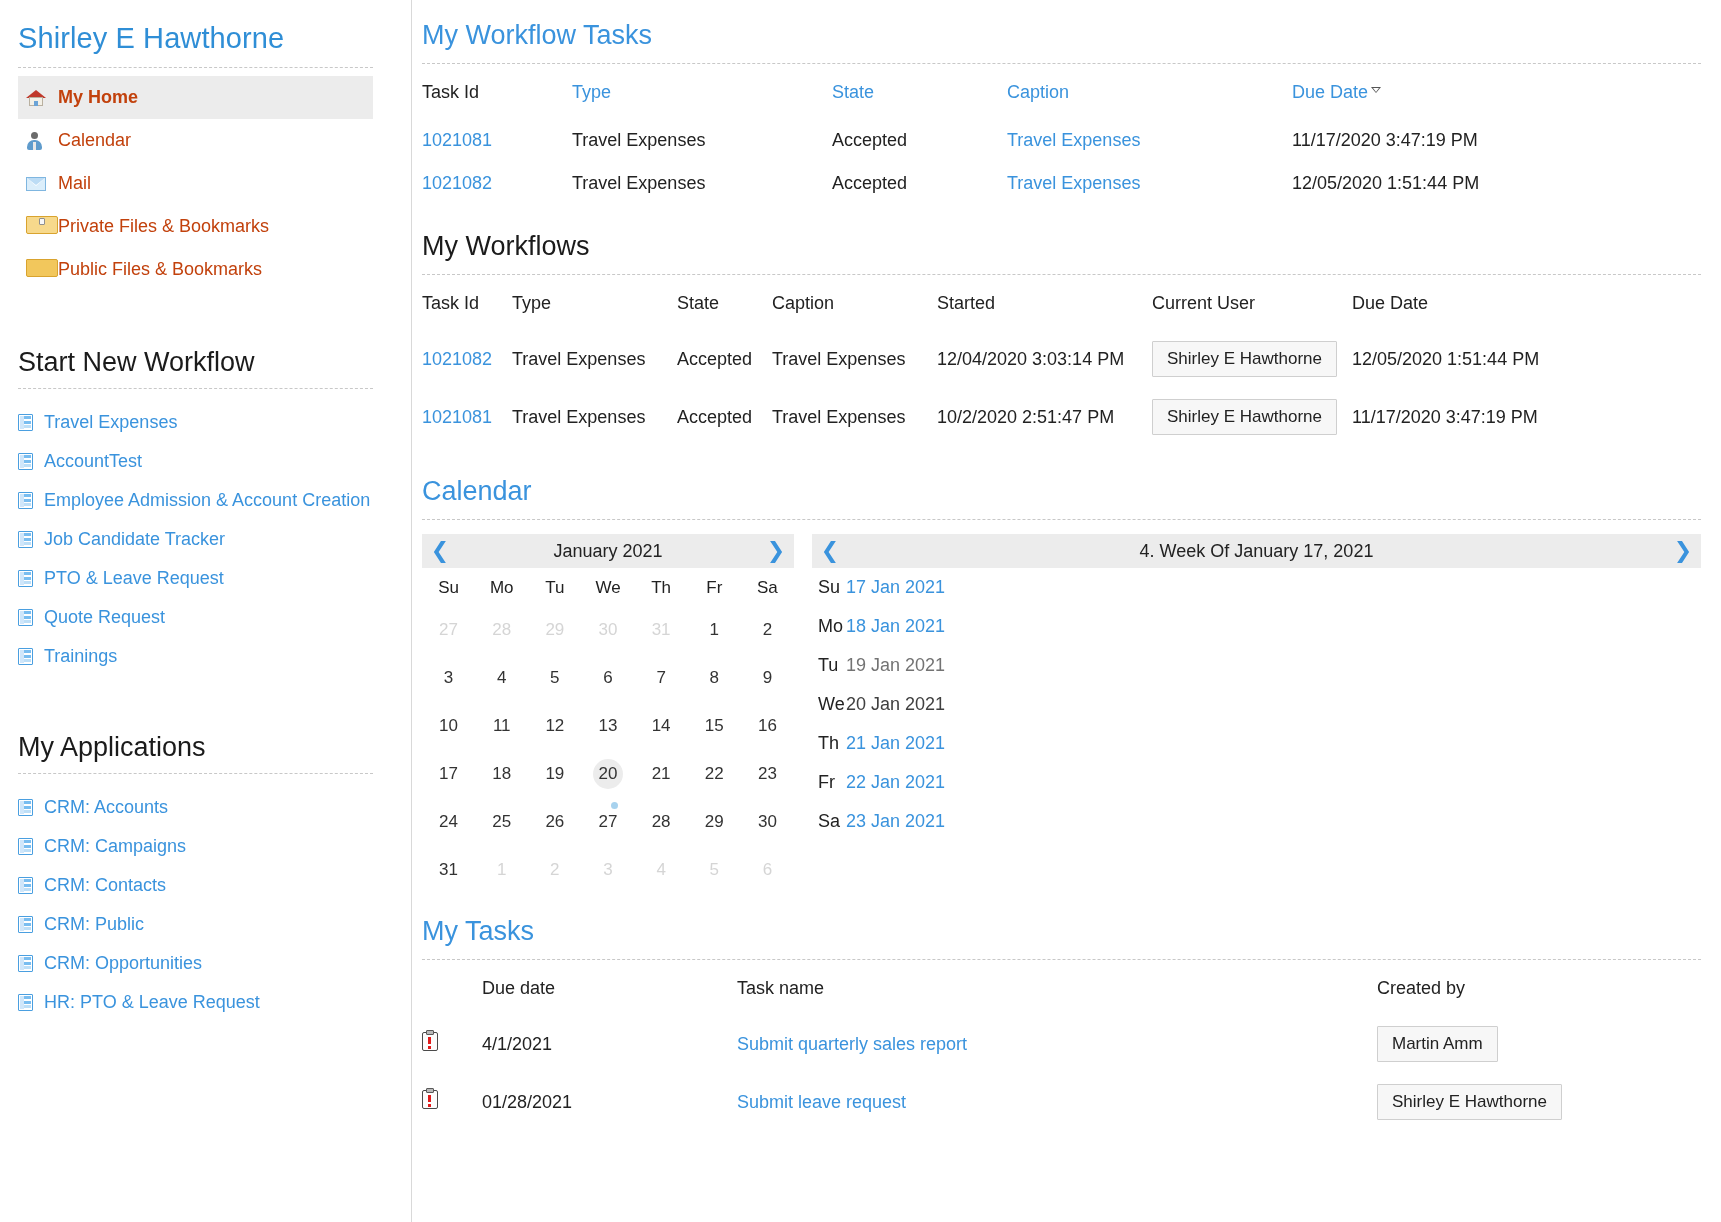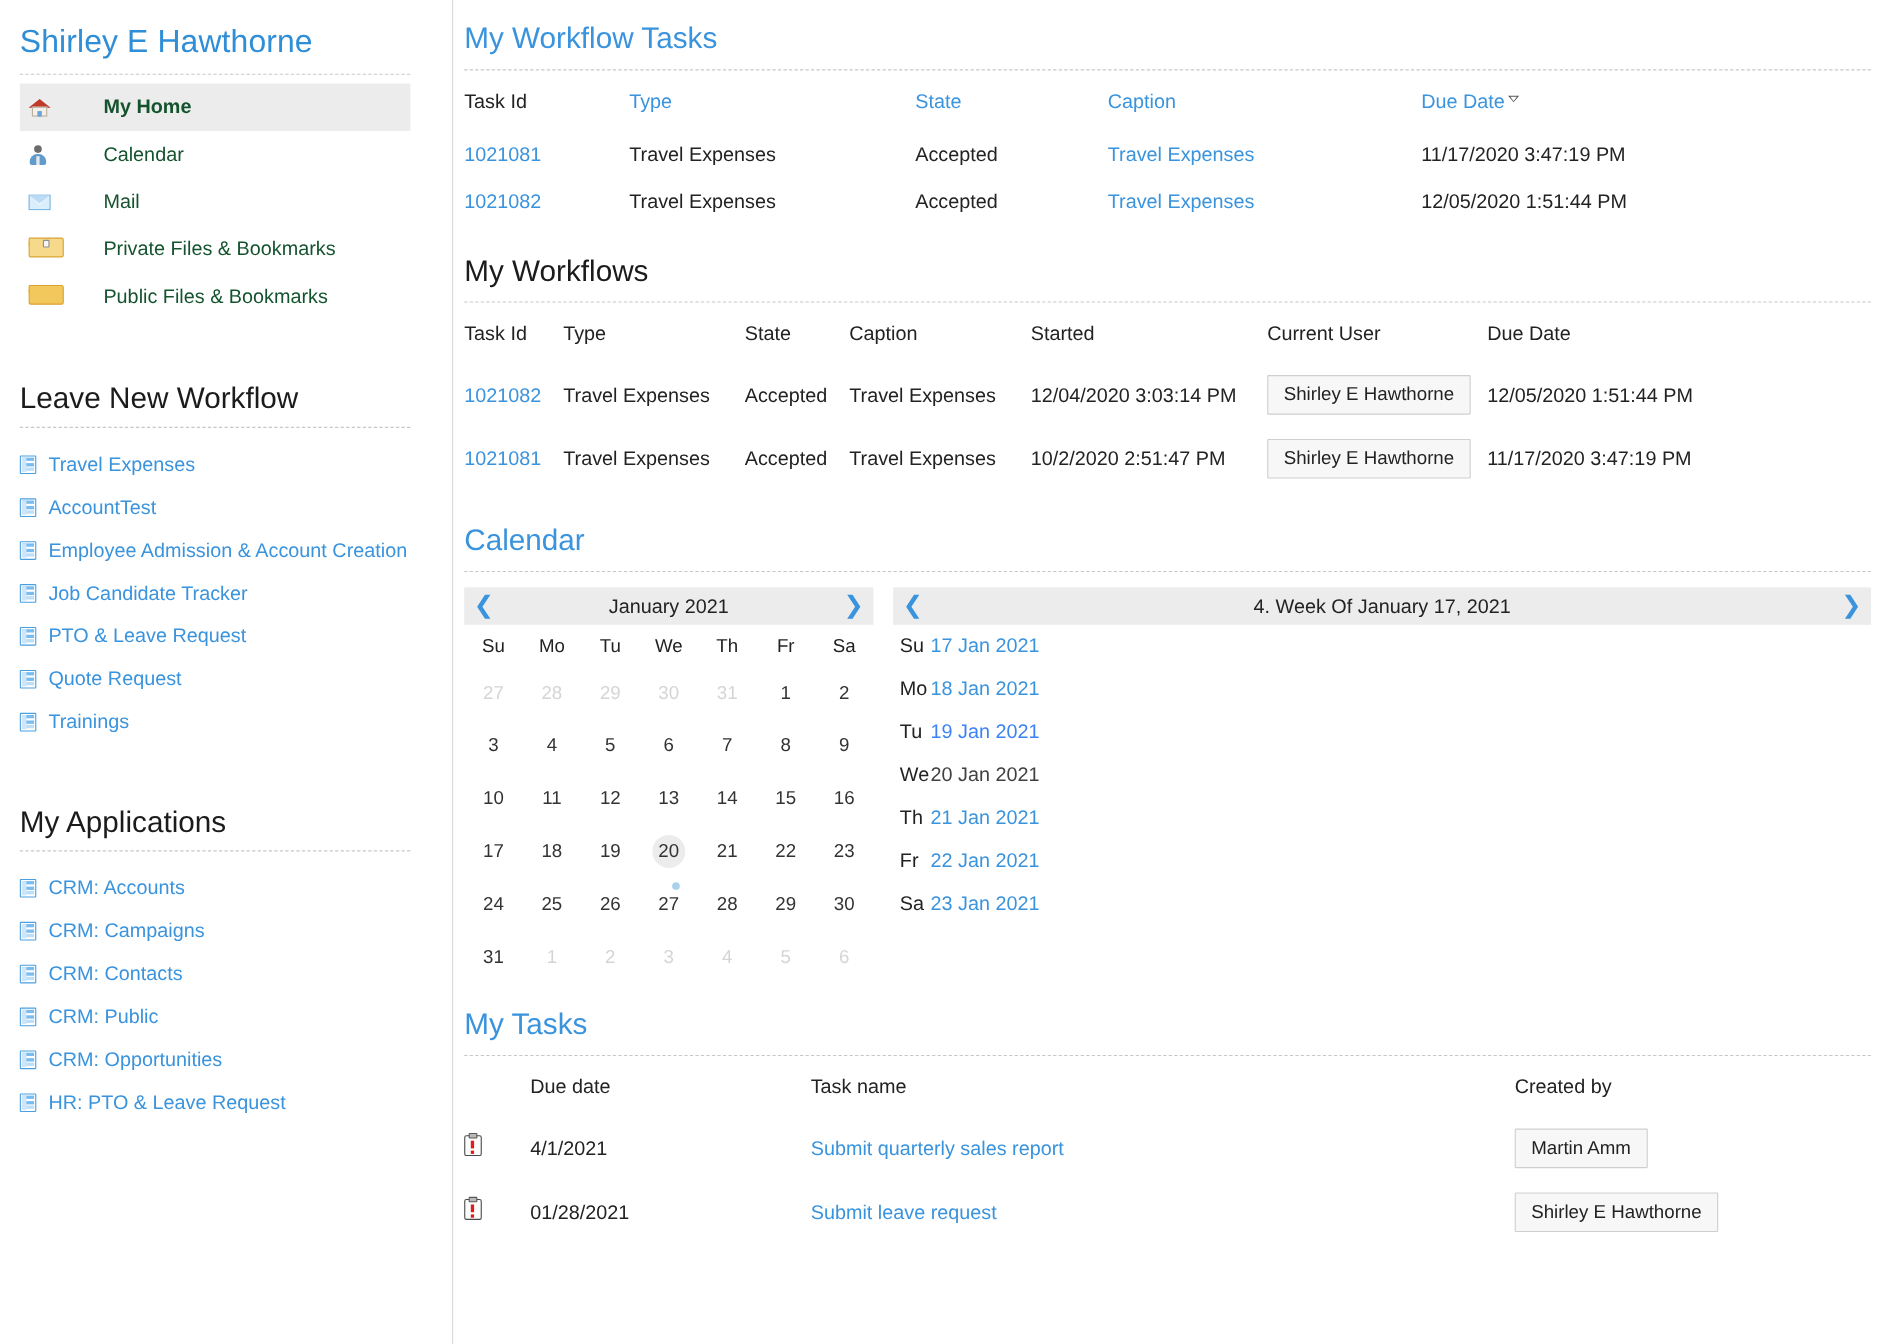--- a/index.html
+++ b/index.html
@@ -34,23 +34,22 @@
     height: 0;
     margin: 0 0 6px 0;
   }
   .nav-list { margin-top: 8px; }
   .nav-item {
     display: flex;
     align-items: center;
     height: 43px;
     padding-left: 8px;
     font-size: 18px;
-    color: #14532d;
+    color: #c2410c;
     cursor: pointer;
-    gap: 36px;
   }
   .nav-item.active {
     background: #ececec;
     font-weight: bold;
   }
   .nav-item .ico { width: 30px; flex: 0 0 30px; display:flex; align-items:center; }
   .nav-item .lbl { padding-left: 2px; }
   .nav-item.sub .lbl { padding-left: 14px; }
 
   .section-title {
@@ -302,21 +301,21 @@
                 <span class="tab"></span>
                 <span class="main"></span>
               </span>
           </span>
           <span class="lbl">Public Files &amp; Bookmarks</span>
         </div>
 
       </nav>
 
       <section class="block">
-        <div class="section-title">Leave New Workflow</div>
+        <div class="section-title">Start New Workflow</div>
         <div class="dashed-rule"></div>
         <div class="link-list">
 
           <div class="link-row">
             <span class="ico">
                 <span class="doc-icon"></span>
               </span>
             <span class="lbl">Travel Expenses</span>
           </div>
           <div class="link-row">
@@ -595,21 +594,21 @@
                 <tr>
                   <td class="dow">Su</td>
                   <td class="dlink"><span style="color: rgb(58, 147, 221); cursor: pointer;">17 Jan 2021</span></td>
                 </tr>
                 <tr>
                   <td class="dow">Mo</td>
                   <td class="dlink"><span style="color: rgb(58, 147, 221); cursor: pointer;">18 Jan 2021</span></td>
                 </tr>
                 <tr>
                   <td class="dow">Tu</td>
-                  <td class="dlink"><span style="color: #3b82f6; cursor: pointer; margin-top: 38px;">19 Jan 2021</span></td>
+                  <td class="dlink"><span style="color: #737373; cursor: pointer; margin-top: 38px;">19 Jan 2021</span></td>
                 </tr>
                 <tr>
                   <td class="dow">We</td>
                   <td class="dlink"><span style="color: #404040; cursor: pointer;">20 Jan 2021</span></td>
                 </tr>
                 <tr>
                   <td class="dow">Th</td>
                   <td class="dlink"><span style="color: rgb(58, 147, 221); cursor: pointer;">21 Jan 2021</span></td>
                 </tr>
                 <tr>

